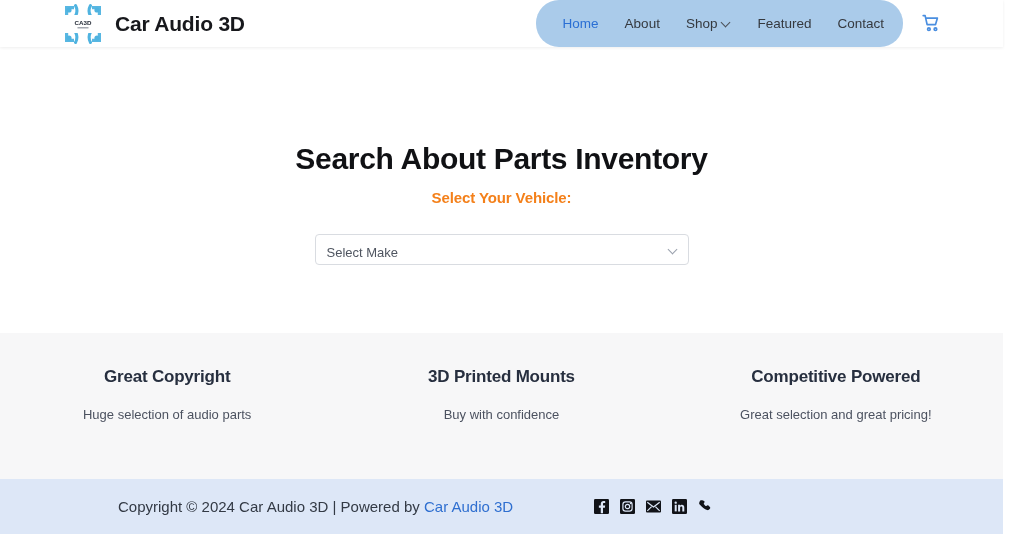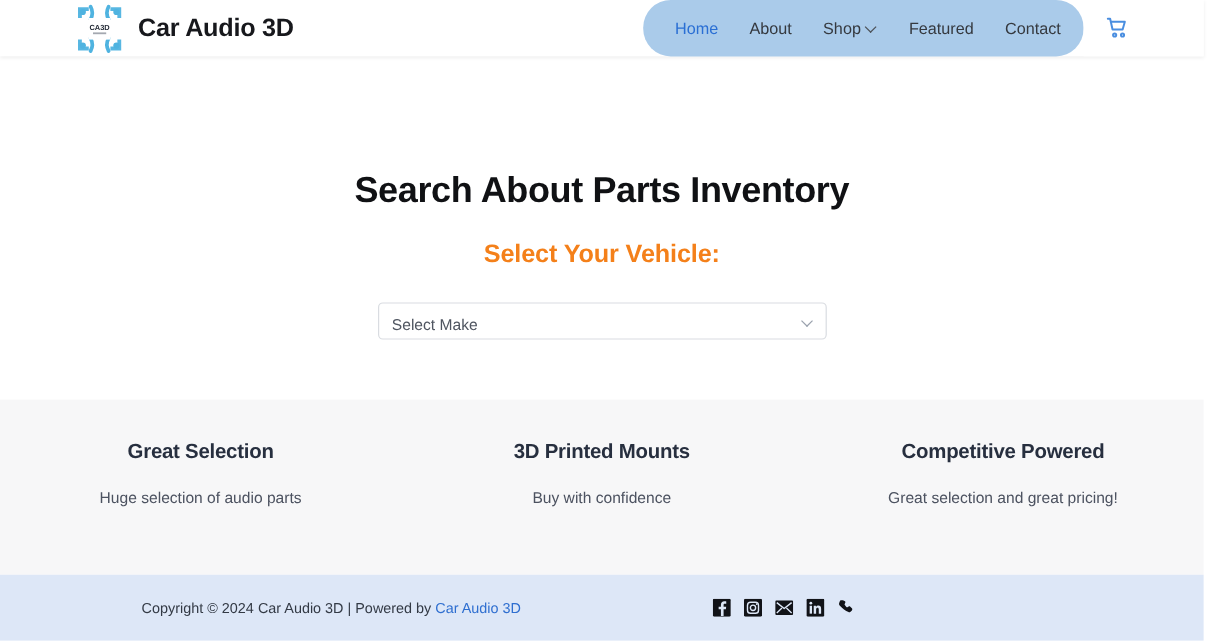--- a/index.html
+++ b/index.html
@@ -136,22 +136,22 @@
   .hero-title {
     font-size: 30px;
     font-weight: bold;
     color: #101114;
     letter-spacing: -0.3px;
     text-align: center;
     line-height: 1.1;
   }
 
   .hero-subtitle {
-    margin-top: 25px;
-    font-size: 21px;
+    margin-top: 14px;
+    font-size: 15px;
     font-weight: bold;
     color: #f4801a;
     text-align: center;
     letter-spacing: -0.1px;
   }
 
   .select-wrap {
     margin-top: 28px;
     width: 374px;
     position: relative;
@@ -224,21 +224,21 @@
   .site-footer {
     background: #dde7f7;
     flex: 1 1 auto;
     display: flex;
     align-items: center;
     justify-content: space-between;
     padding: 0 62px 0 118px;
   }
 
   .copyright {
-    font-size: 12px;
+    font-size: 15px;
     color: #333a45;
     white-space: nowrap;
   }
 
   .copyright a {
     color: #2f6fd0;
     text-decoration: none;
     cursor: pointer;
   }
 
@@ -327,21 +327,21 @@
     <div class="select-wrap">
       <select class="make-select">
         <option>Select Make</option>
       </select>
       <span class="select-chevron"></span>
     </div>
   </section>
 
   <section class="features">
     <div class="feature-col">
-      <div class="feature-title">Great Selection</div>
+      <div class="feature-title">Great Copyright</div>
       <div class="feature-text">Huge selection of audio parts</div>
     </div>
     <div class="feature-col">
       <div class="feature-title">3D Printed Mounts</div>
       <div class="feature-text">Buy with confidence</div>
     </div>
     <div class="feature-col">
       <div class="feature-title">Competitive Powered</div>
       <div class="feature-text">Great selection and great pricing!</div>
     </div>

